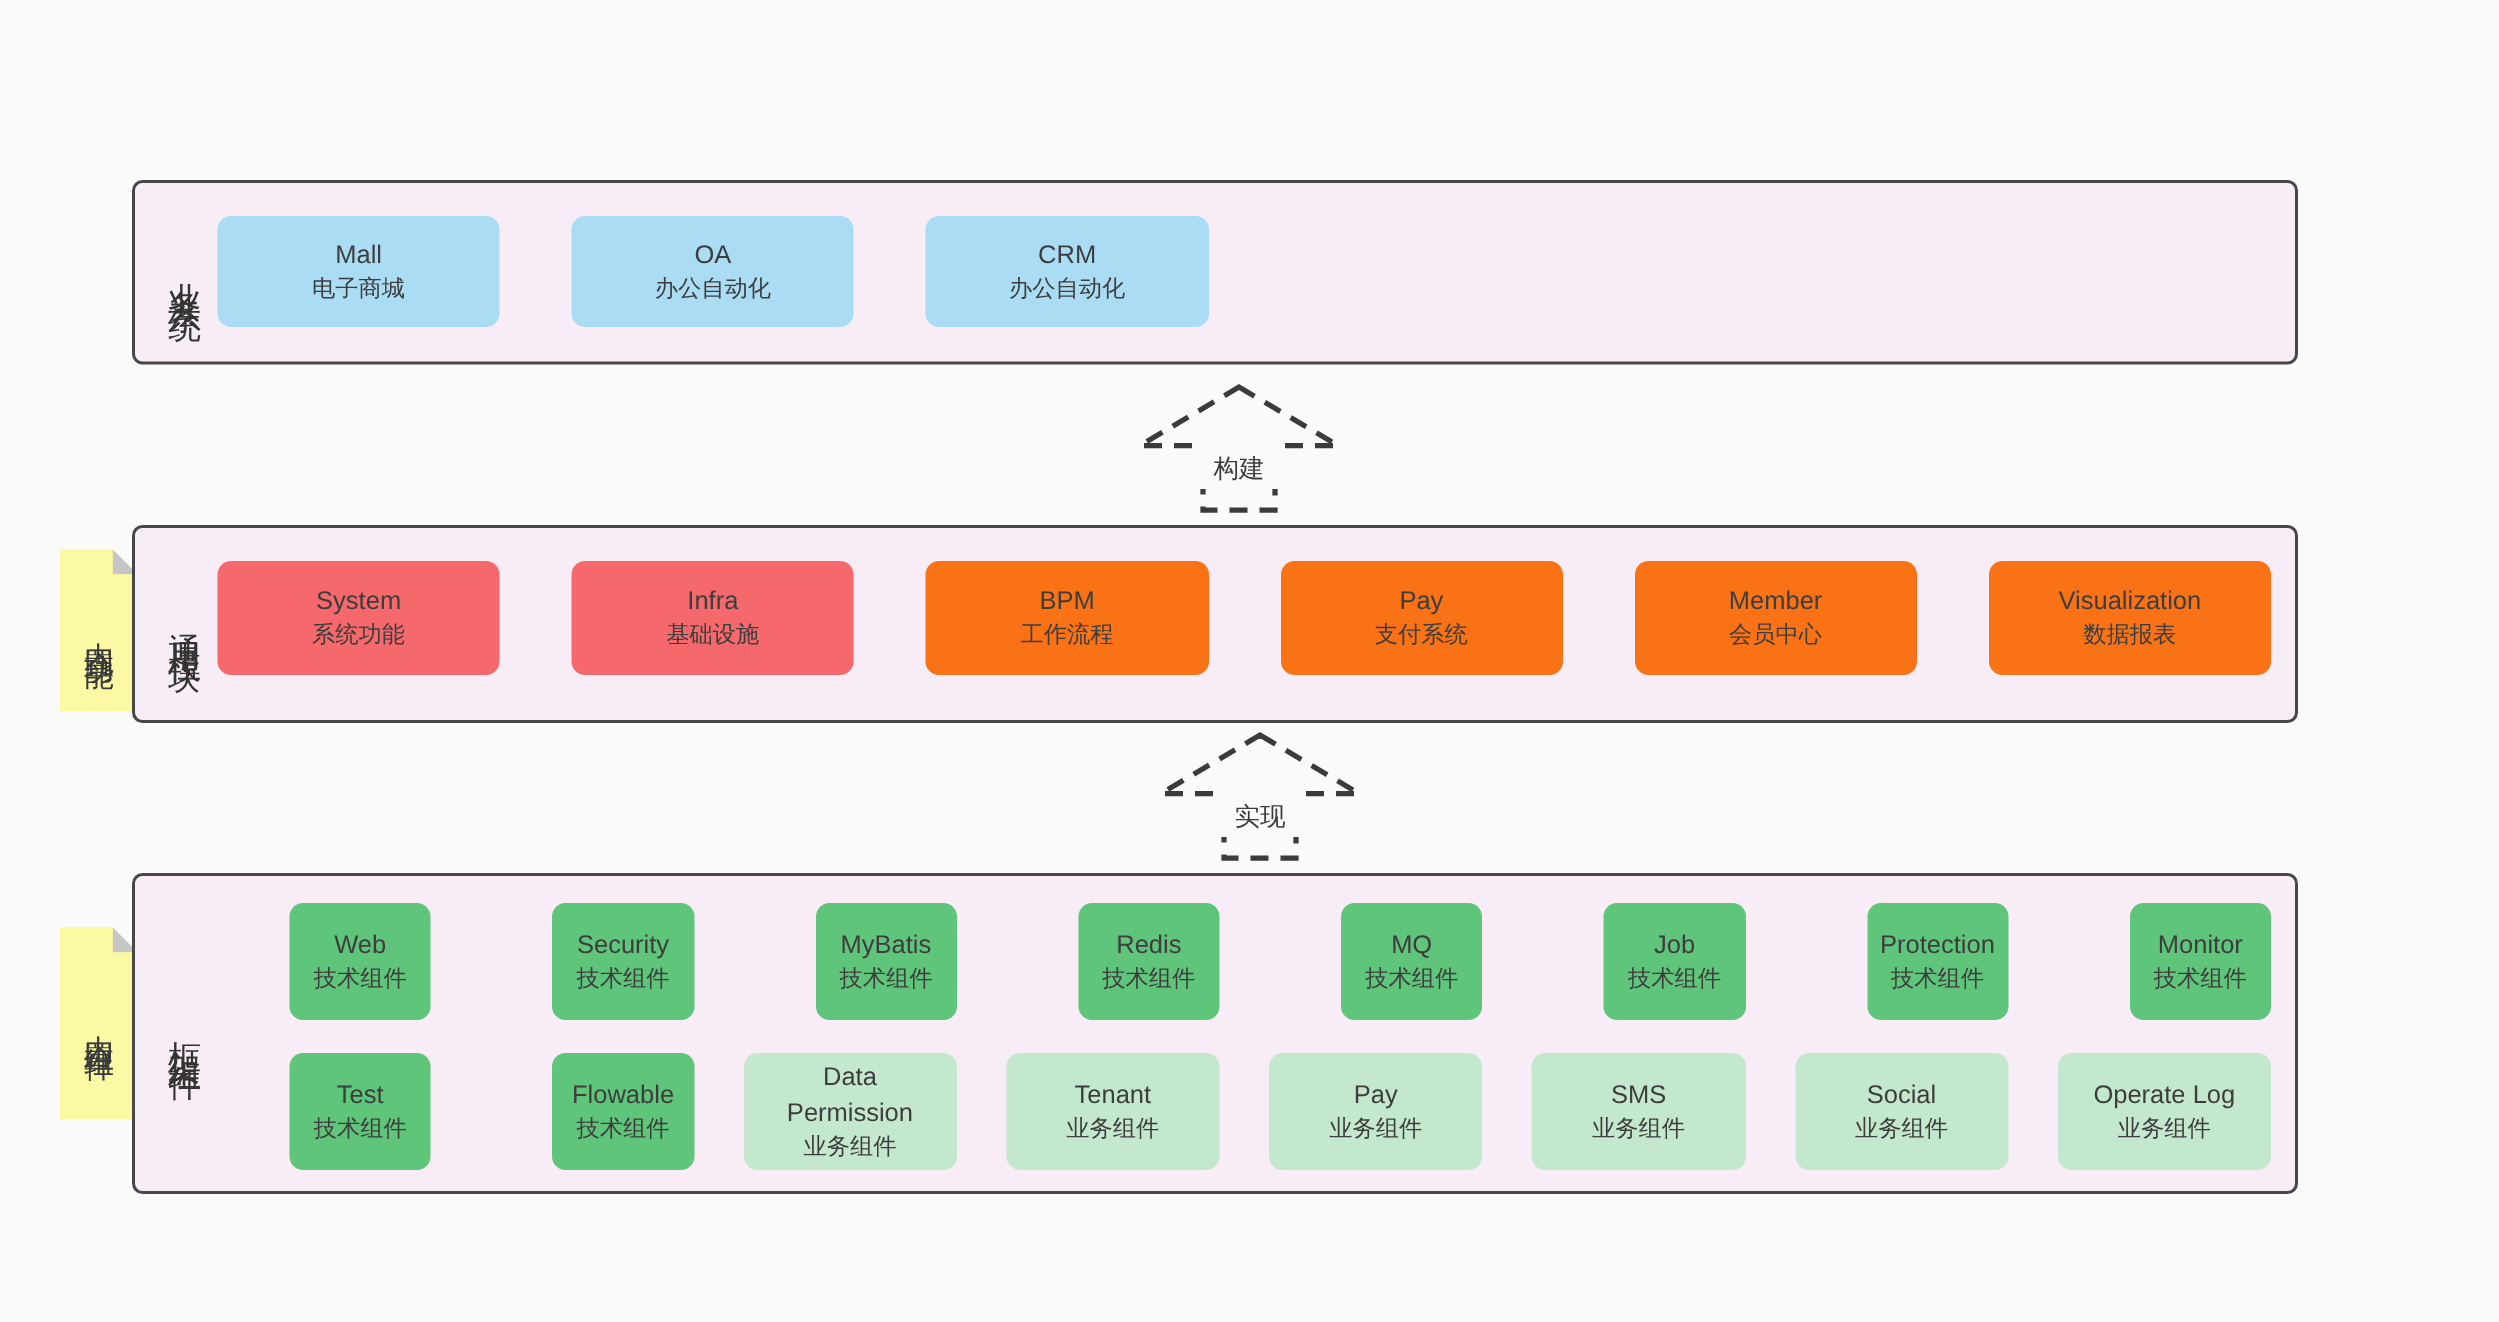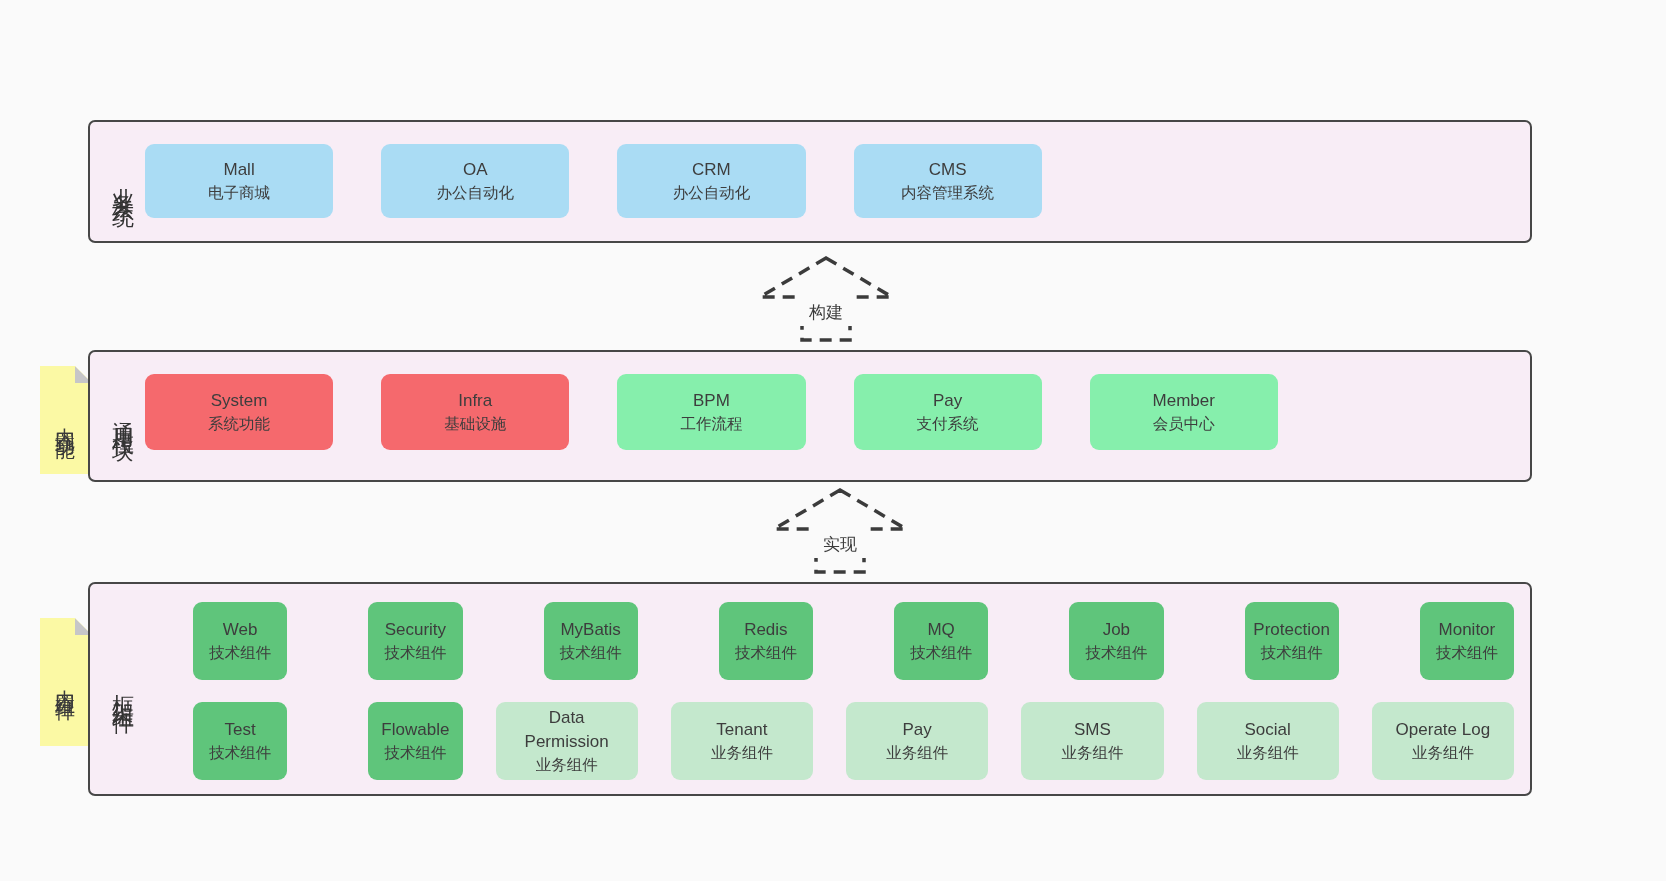--- a/index.html
+++ b/index.html
@@ -62,21 +62,21 @@
     justify-content: center;
     text-align: center;
     line-height: 1.42;
     padding: 2px 4px;
     box-sizing: border-box;
   }
   .box-title { font-size: 17px; white-space: pre-line; }
   .box-sub   { font-size: 15.5px; }
   .c-blue   { background: #aadcf4; }
   .c-red    { background: #f5696d; }
-  .c-pink   { background: #86efac; justify-content: center; }
+  .c-pink   { background: #f97316; justify-content: center; }
   .c-green  { background: #5fc57b; margin-left: 48px; }
   .c-lgreen { background: #c4e8cd; }
 
   
   .sticky {
     position: absolute;
     left: 40px;
     width: 52px;
     background: #fbf9a4;
     z-index: 1;
@@ -136,24 +136,20 @@
       <span class="box-sub">电子商城</span>
     </div>
     <div class="box c-blue">
       <span class="box-title">OA</span>
       <span class="box-sub">办公自动化</span>
     </div>
     <div class="box c-blue">
       <span class="box-title">CRM</span>
       <span class="box-sub">办公自动化</span>
     </div>
-    <div class="box c-blue">
-      <span class="box-title">CMS</span>
-      <span class="box-sub">内容管理系统</span>
-    </div>
   </div>
 </div>
 
 <svg class="arrow" style="left:756px; top:255px;" width="140" height="88">
   <polygon points="70,3 136,42 94,42 94,85 46,85 46,42 4,42"></polygon>
   <rect x="42" y="41" width="56" height="30" fill="#fafafa"></rect>
   <text x="70" y="63" text-anchor="middle" class="arrow-text">构建</text>
 </svg>
 
 <div class="band band-modules">
@@ -172,20 +168,24 @@
       <span class="box-sub">工作流程</span>
     </div>
     <div class="box c-pink">
       <span class="box-title">Pay</span>
       <span class="box-sub">支付系统</span>
     </div>
     <div class="box c-pink">
       <span class="box-title">Member</span>
       <span class="box-sub">会员中心</span>
     </div>
+    <div class="box c-pink">
+      <span class="box-title">Visualization</span>
+      <span class="box-sub">数据报表</span>
+    </div>
   </div>
 </div>
 
 <svg class="arrow" style="left:770px; top:487px;" width="140" height="88">
   <polygon points="70,3 136,42 94,42 94,85 46,85 46,42 4,42"></polygon>
   <rect x="42" y="41" width="56" height="30" fill="#fafafa"></rect>
   <text x="70" y="63" text-anchor="middle" class="arrow-text">实现</text>
 </svg>
 
 <div class="band band-components">

